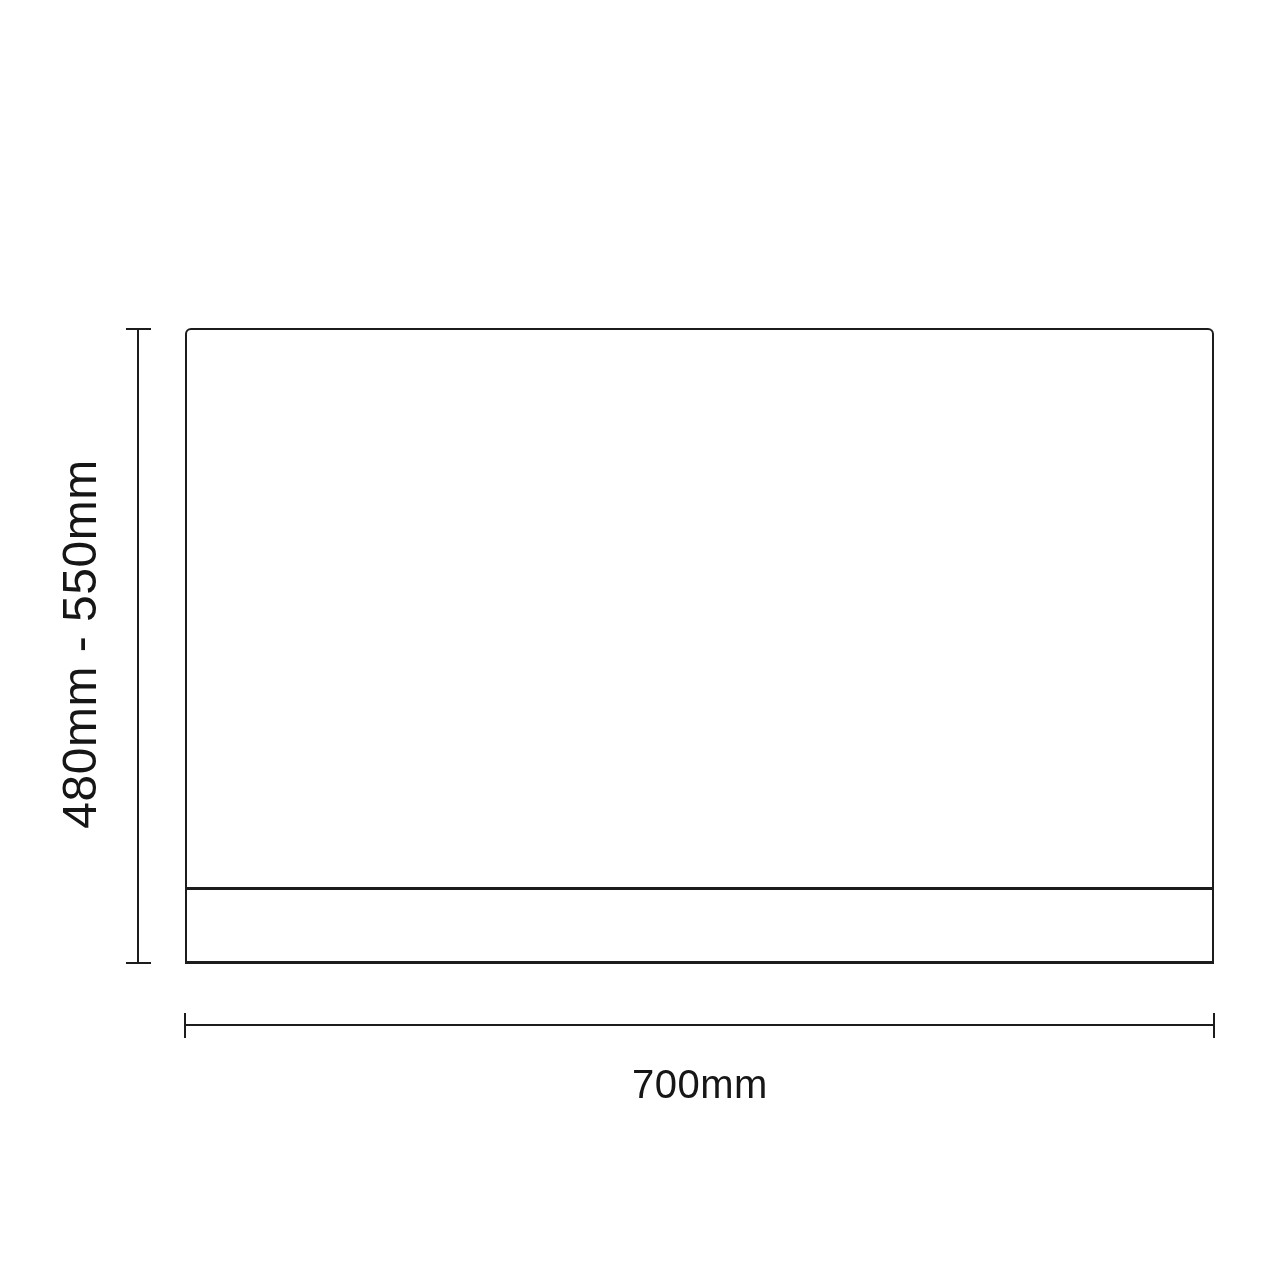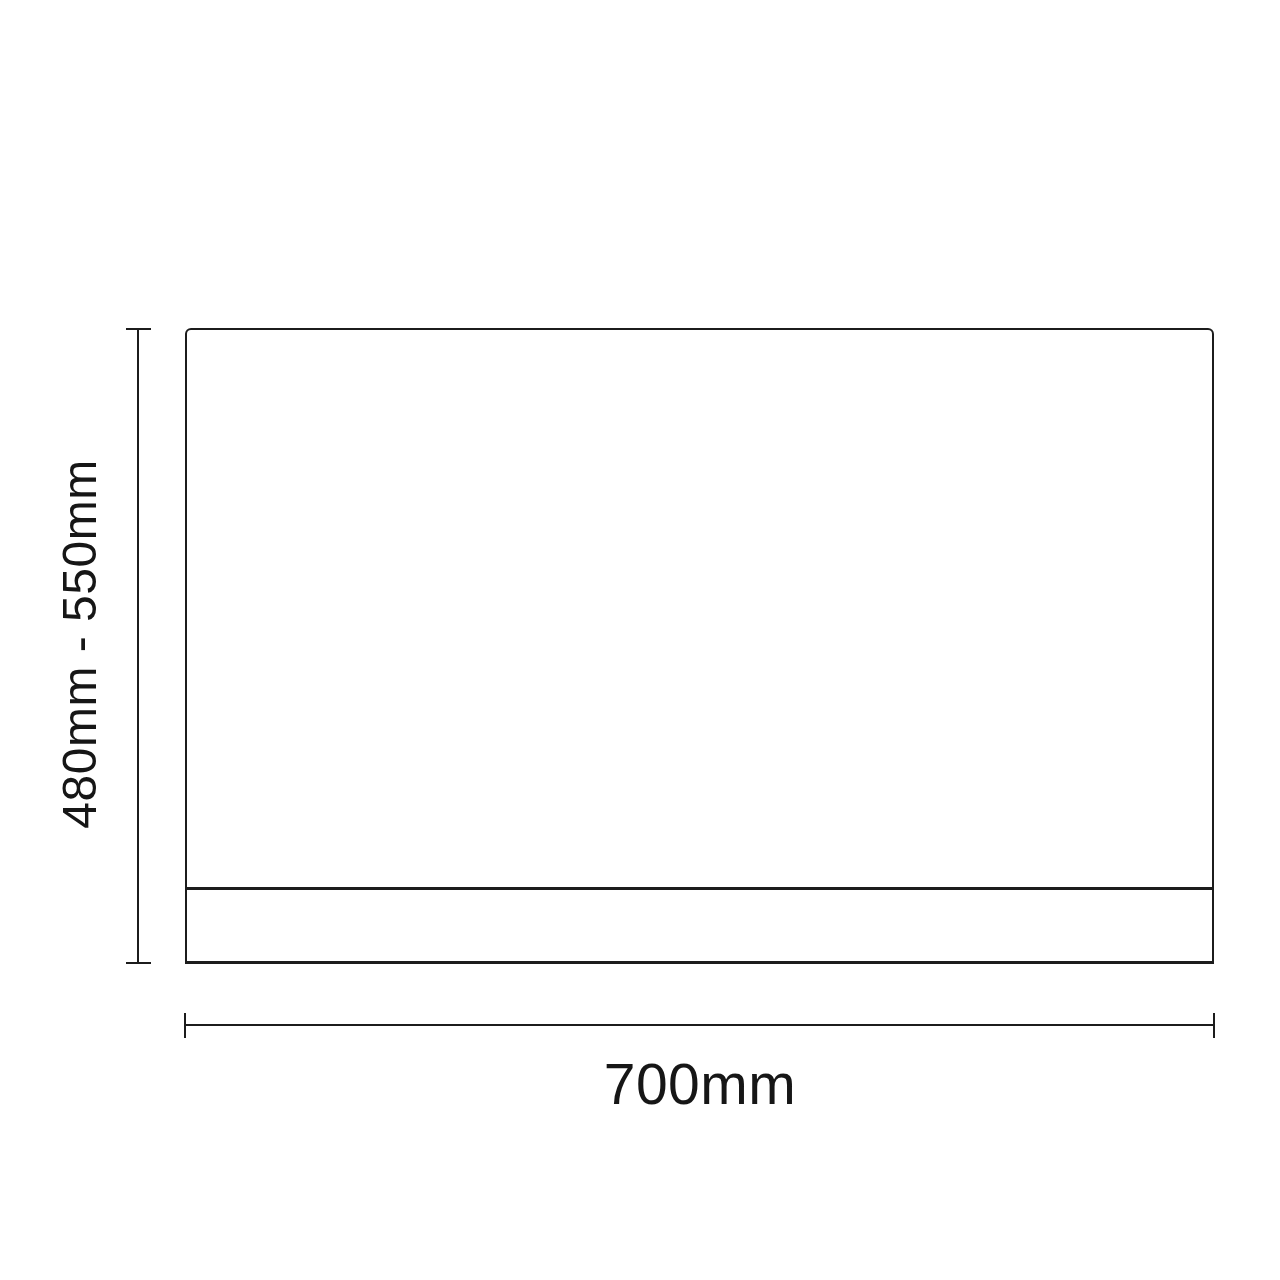--- a/index.html
+++ b/index.html
@@ -88,21 +88,21 @@
     position:absolute;
     left:1213px; top:1013px;
     width:2px; height:25px;
     background:var(--line-color);
   }
   .hdim-label{
     position:absolute;
     left:700px; top:1084px;
     transform:translate(-50%,-50%);
     white-space:nowrap;
-    font-size:57px;
+    font-size:40px;
     color:var(--text-color);
     letter-spacing:0.5px;
   }
 </style>
 </head>
 <body>
 
 <div class="canvas">
 
   <div class="panel-outline">

